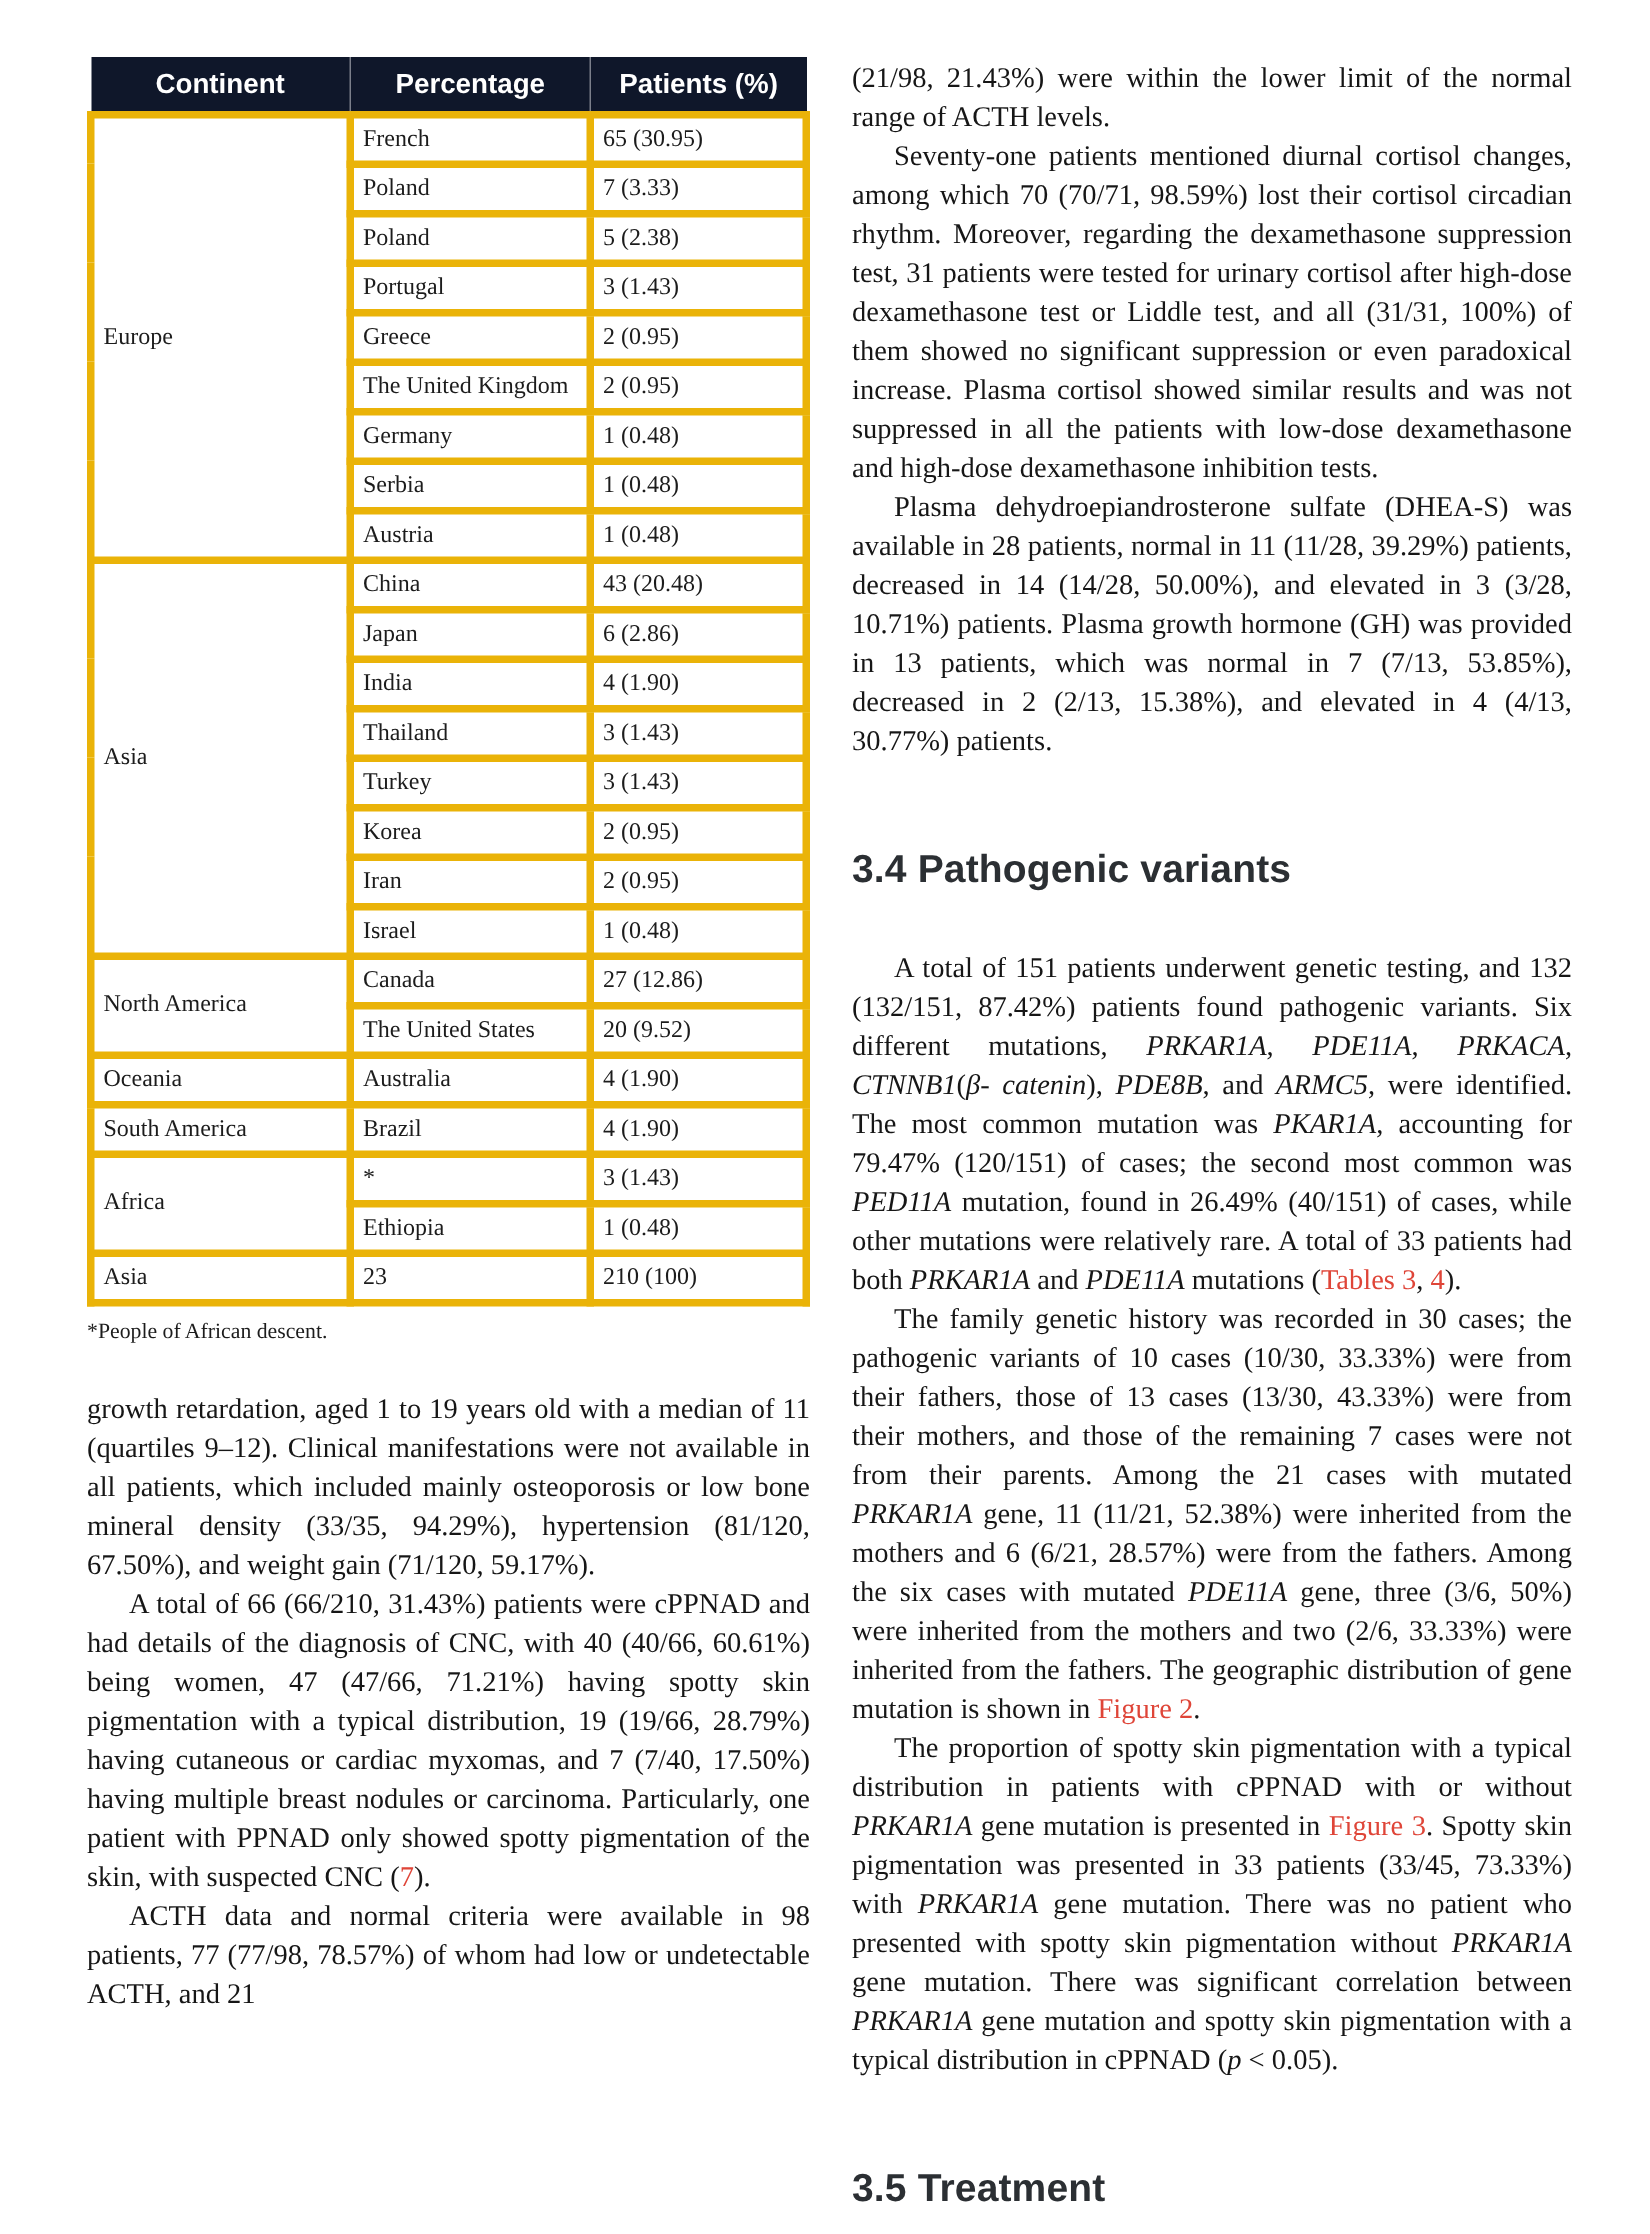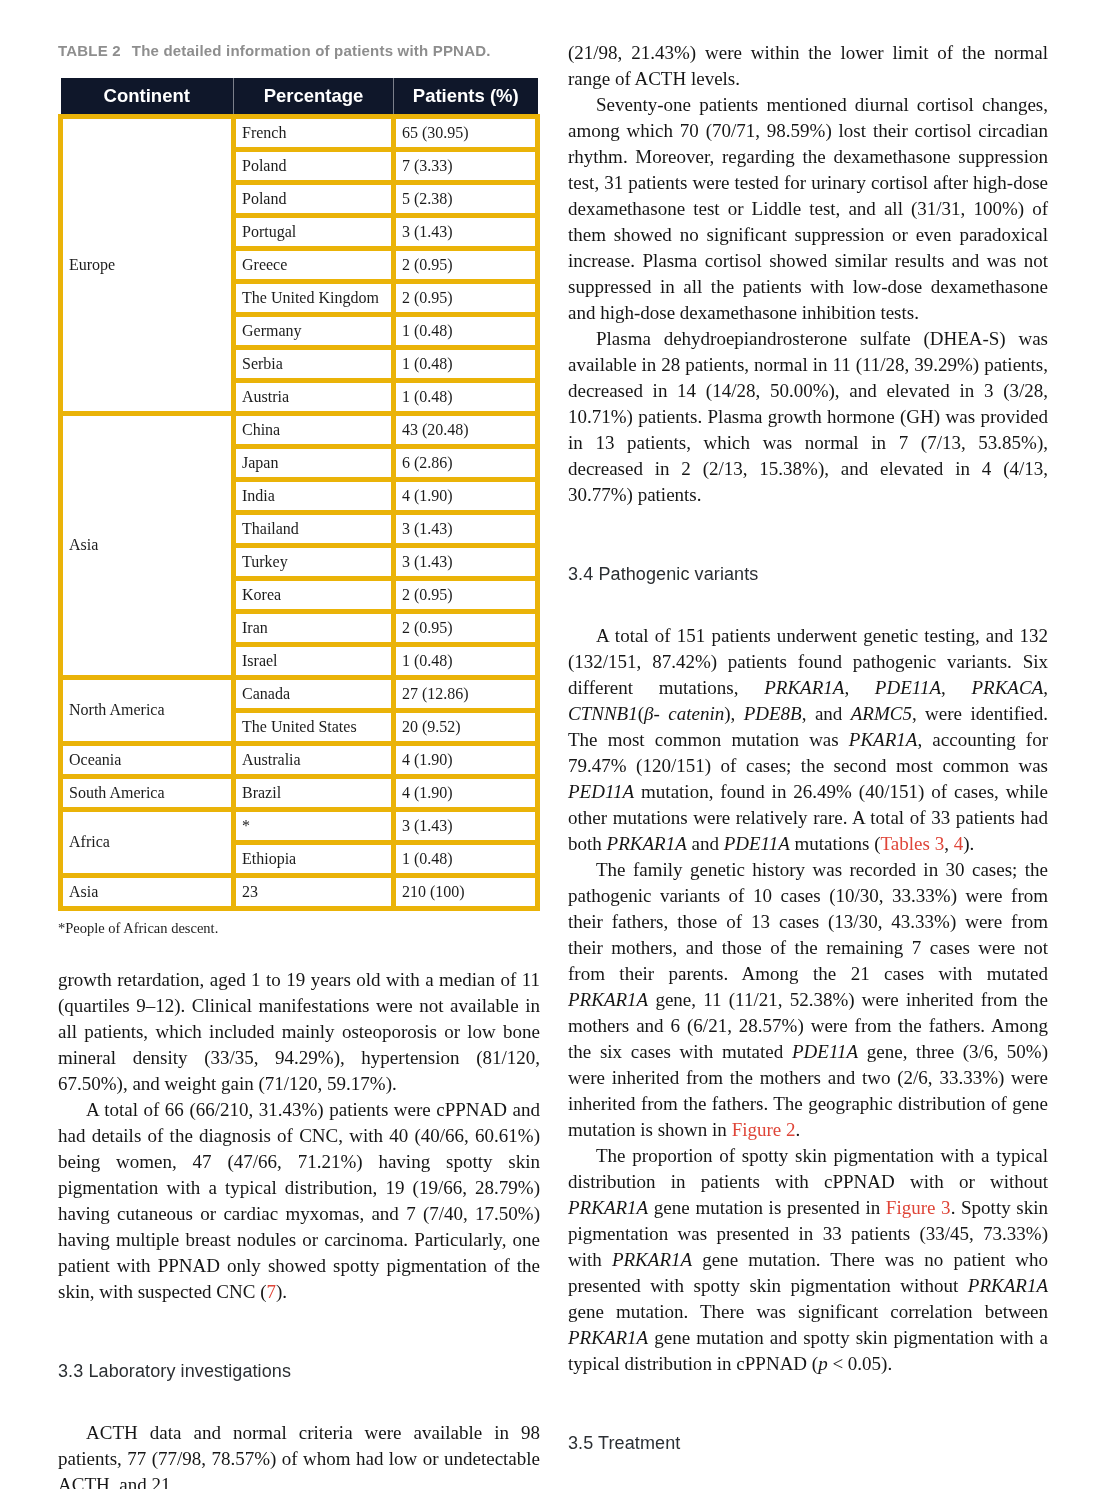--- a/index.html
+++ b/index.html
@@ -49,34 +49,31 @@
     font-family:"Liberation Serif", serif;
     font-size:19px; line-height:26px; color:#161616;
     text-align:justify; margin:0;
   }
   .body-p.indent { text-indent:28px; }
   .body-p .it { font-style:italic; }
   .body-p .ref { color:#df4538; cursor:pointer; }
 
   h2.sec {
     font-family:"Liberation Sans", sans-serif;
-    font-weight:normal; font-size:18px; color:#2b2f33;
+    font-weight:bold; font-size:26px; color:#2b2f33;
     margin:56px 0 38px 0; letter-spacing:0.1px;
   }
   .col-right .paras.first { margin-top:2px; }
 </style>
 </head>
 <body>
 
 <div class="page">
 
   <div class="col-left">
-    <div class="table-caption">
-      <span class="cap-label">TABLE 2</span><span>The detailed information of patients with PPNAD.</span>
-    </div>
 
     <table class="ptable">
       <thead>
         <tr>
           <th>Continent</th>
           <th>Percentage</th>
           <th>Patients (%)</th>
         </tr>
       </thead>
       <tbody>
@@ -186,21 +183,20 @@
         </tbody>
     </table>
 
     <div class="footnote">*People of African descent.</div>
 
     <div class="paras">
         <p class="body-p"><span>growth retardation, aged 1 to 19 years old with a median of 11 (quartiles 9–12). Clinical manifestations were not available in all patients, which included mainly osteoporosis or low bone mineral density (33/35, 94.29%), hypertension (81/120, 67.50%), and weight gain (71/120, 59.17%).</span></p>
         <p class="body-p indent"><span>A total of 66 (66/210, 31.43%) patients were cPPNAD and had details of the diagnosis of CNC, with 40 (40/66, 60.61%) being women, 47 (47/66, 71.21%) having spotty skin pigmentation with a typical distribution, 19 (19/66, 28.79%) having cutaneous or cardiac myxomas, and 7 (7/40, 17.50%) having multiple breast nodules or carcinoma. Particularly, one patient with PPNAD only showed spotty pigmentation of the skin, with suspected CNC (</span><span class="ref">7</span><span>).</span></p>
       </div>
 
-    <h2 class="sec">3.3 Laboratory investigations</h2>
 
     <div class="paras" style="margin-top:0">
         <p class="body-p indent"><span>ACTH data and normal criteria were available in 98 patients, 77 (77/98, 78.57%) of whom had low or undetectable ACTH, and 21</span></p>
       </div>
   </div>
 
   <div class="col-right">
     <div class="paras first" style="margin-top:2px">
         <p class="body-p"><span>(21/98, 21.43%) were within the lower limit of the normal range of ACTH levels.</span></p>
         <p class="body-p indent"><span>Seventy-one patients mentioned diurnal cortisol changes, among which 70 (70/71, 98.59%) lost their cortisol circadian rhythm. Moreover, regarding the dexamethasone suppression test, 31 patients were tested for urinary cortisol after high-dose dexamethasone test or Liddle test, and all (31/31, 100%) of them showed no significant suppression or even paradoxical increase. Plasma cortisol showed similar results and was not suppressed in all the patients with low-dose dexamethasone and high-dose dexamethasone inhibition tests.</span></p>

